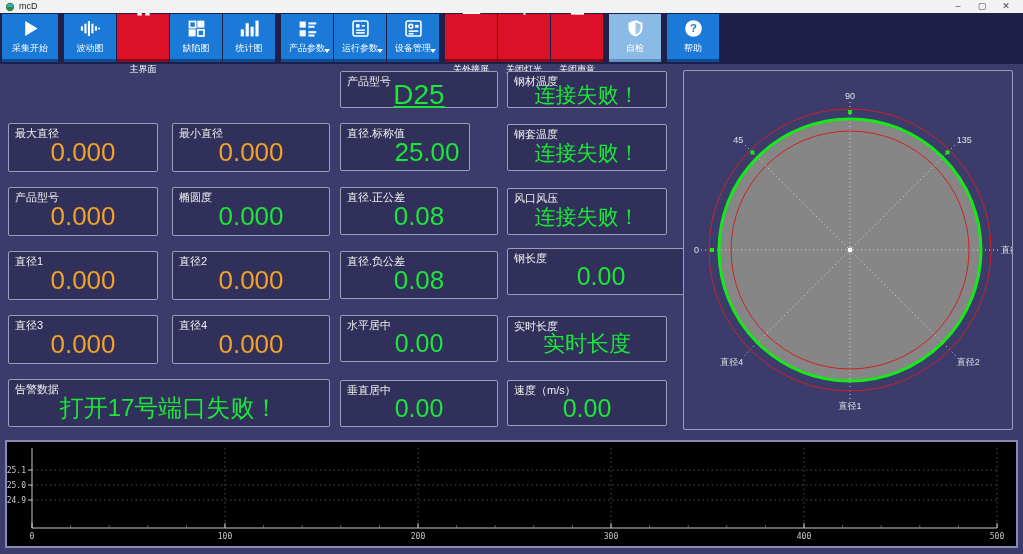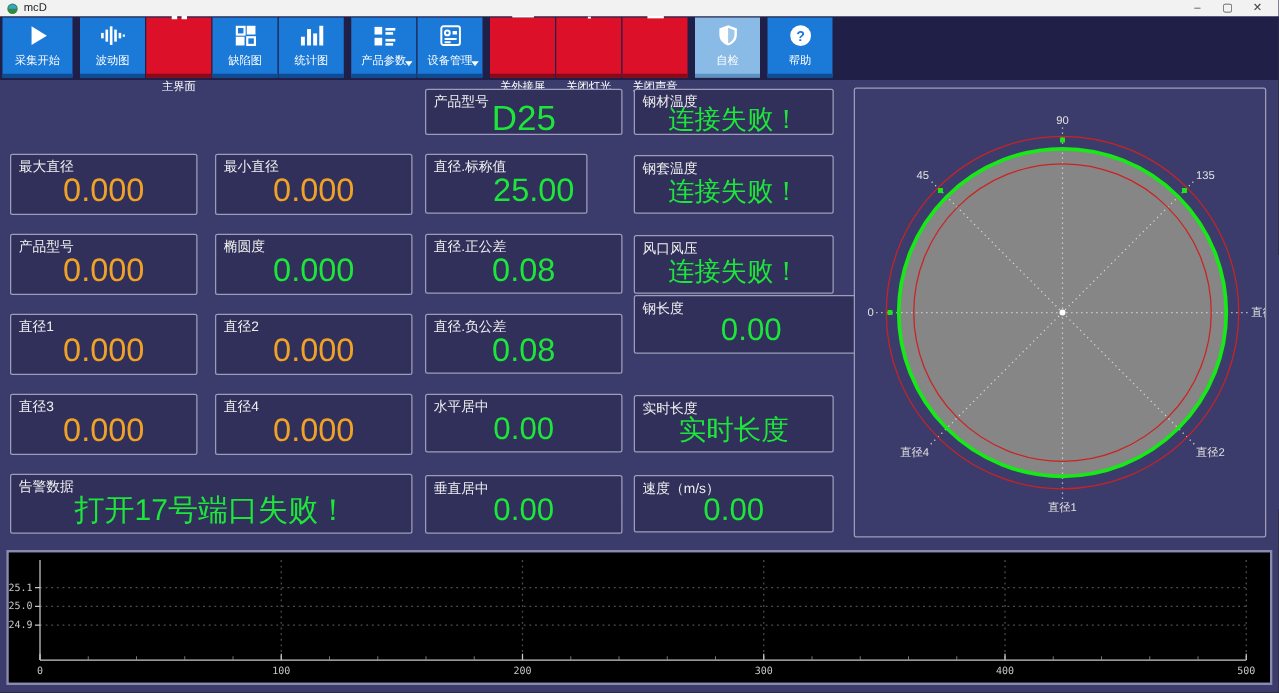--- a/index.html
+++ b/index.html
@@ -130,20 +130,33 @@
             <rect x="13" y="5" width="9" height="2.4"></rect>
             <rect x="13" y="8.8" width="7" height="2.4"></rect>
             <rect x="3" y="14" width="7" height="7"></rect>
             <rect x="13" y="15" width="9" height="2.4"></rect>
             <rect x="13" y="18.8" width="7" height="2.4"></rect>
           </svg>
         </span>
         <span class="tlabel">产品参数</span>
         <span class="dropdown-arrow"></span>
       </div>
+      <div class="tb-btn tb-blue">
+        <span class="ticon">
+          <svg viewBox="0 0 24 24" fill="none" stroke="#fff" stroke-width="1.8">
+            <rect x="3.5" y="3.5" width="17" height="17" rx="2"></rect>
+            <rect x="7" y="7" width="4" height="4" fill="#fff" stroke="none"></rect>
+            <line x1="13.5" y1="9" x2="17" y2="9"></line>
+            <line x1="7" y1="14" x2="17" y2="14"></line>
+            <line x1="7" y1="17" x2="17" y2="17"></line>
+          </svg>
+        </span>
+        <span class="tlabel">运行参数</span>
+        <span class="dropdown-arrow"></span>
+      </div>
       <div class="tb-btn tb-blue tb-gap">
         <span class="ticon">
           <svg viewBox="0 0 24 24" fill="none" stroke="#fff" stroke-width="1.8">
             <rect x="3.5" y="3.5" width="17" height="17" rx="2"></rect>
             <circle cx="9" cy="9.5" r="2.2"></circle>
             <rect x="13.8" y="7.8" width="4" height="3.2" fill="#fff" stroke="none"></rect>
             <line x1="6.5" y1="15" x2="17.5" y2="15"></line>
             <line x1="6.5" y1="18" x2="12" y2="18"></line>
           </svg>
         </span>
@@ -214,21 +227,21 @@
           </svg>
         </span>
         <span class="tlabel">帮助</span>
       </div>
     </div>
 
 
   <div id="fields">
       <div class="field" style="left: 340px; top: 71px; width: 158px; height: 37px;">
         <span class="flabel">产品型号</span>
-        <div class="fvalue val-green" style="font-size: 28px;">D25</div>
+        <div class="fvalue val-green" style="font-size: 28px; text-decoration: underline;">D25</div>
       </div>
       <div class="field" style="left: 507px; top: 71px; width: 160px; height: 37px;">
         <span class="flabel">钢材温度</span>
         <div class="fvalue val-green" style="font-size: 21px;">连接失败！</div>
       </div>
       <div class="field" style="left: 8px; top: 123px; width: 150px; height: 49px;">
         <span class="flabel">最大直径</span>
         <div class="fvalue val-orange" style="font-size: 26px;">0.000</div>
       </div>
       <div class="field" style="left: 172px; top: 123px; width: 158px; height: 49px;">
@@ -264,21 +277,21 @@
         <div class="fvalue val-orange" style="font-size: 26px;">0.000</div>
       </div>
       <div class="field" style="left: 172px; top: 251px; width: 158px; height: 49px;">
         <span class="flabel">直径2</span>
         <div class="fvalue val-orange" style="font-size: 26px;">0.000</div>
       </div>
       <div class="field" style="left: 340px; top: 251px; width: 158px; height: 48px;">
         <span class="flabel">直径.负公差</span>
         <div class="fvalue val-green" style="font-size: 26px;">0.08</div>
       </div>
-      <div class="field" style="left: 507px; top: 236px; width: 188px; height: 47px;">
+      <div class="field" style="left: 507px; top: 248px; width: 188px; height: 47px;">
         <span class="flabel">钢长度</span>
         <div class="fvalue val-green" style="font-size: 25px;">0.00</div>
       </div>
       <div class="field" style="left: 8px; top: 315px; width: 150px; height: 49px;">
         <span class="flabel">直径3</span>
         <div class="fvalue val-orange" style="font-size: 26px;">0.000</div>
       </div>
       <div class="field" style="left: 172px; top: 315px; width: 158px; height: 49px;">
         <span class="flabel">直径4</span>
         <div class="fvalue val-orange" style="font-size: 26px;">0.000</div>

